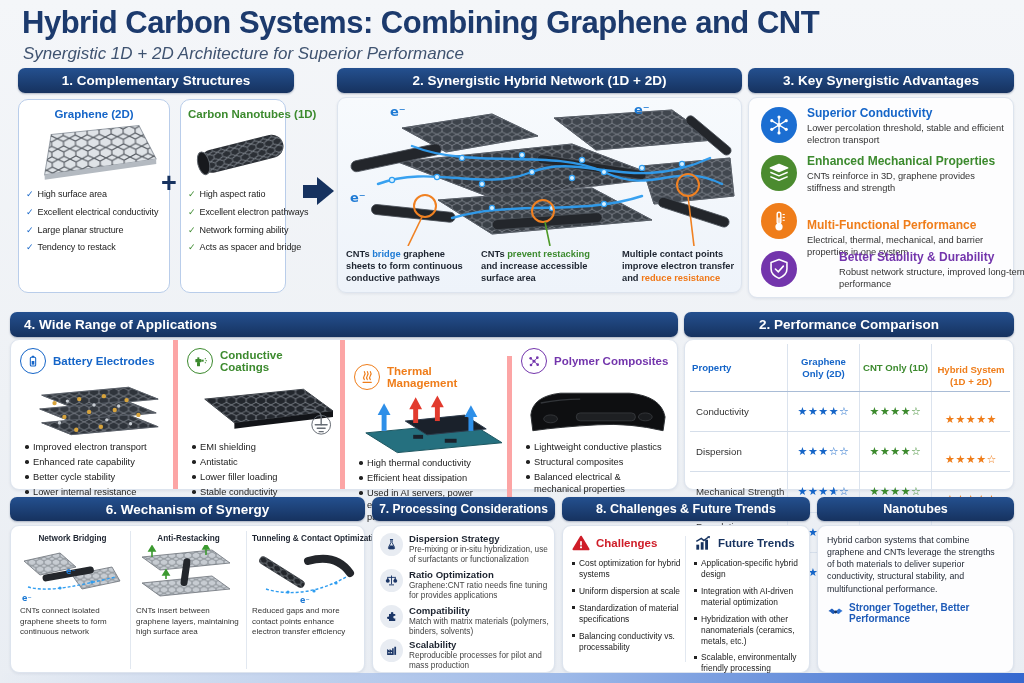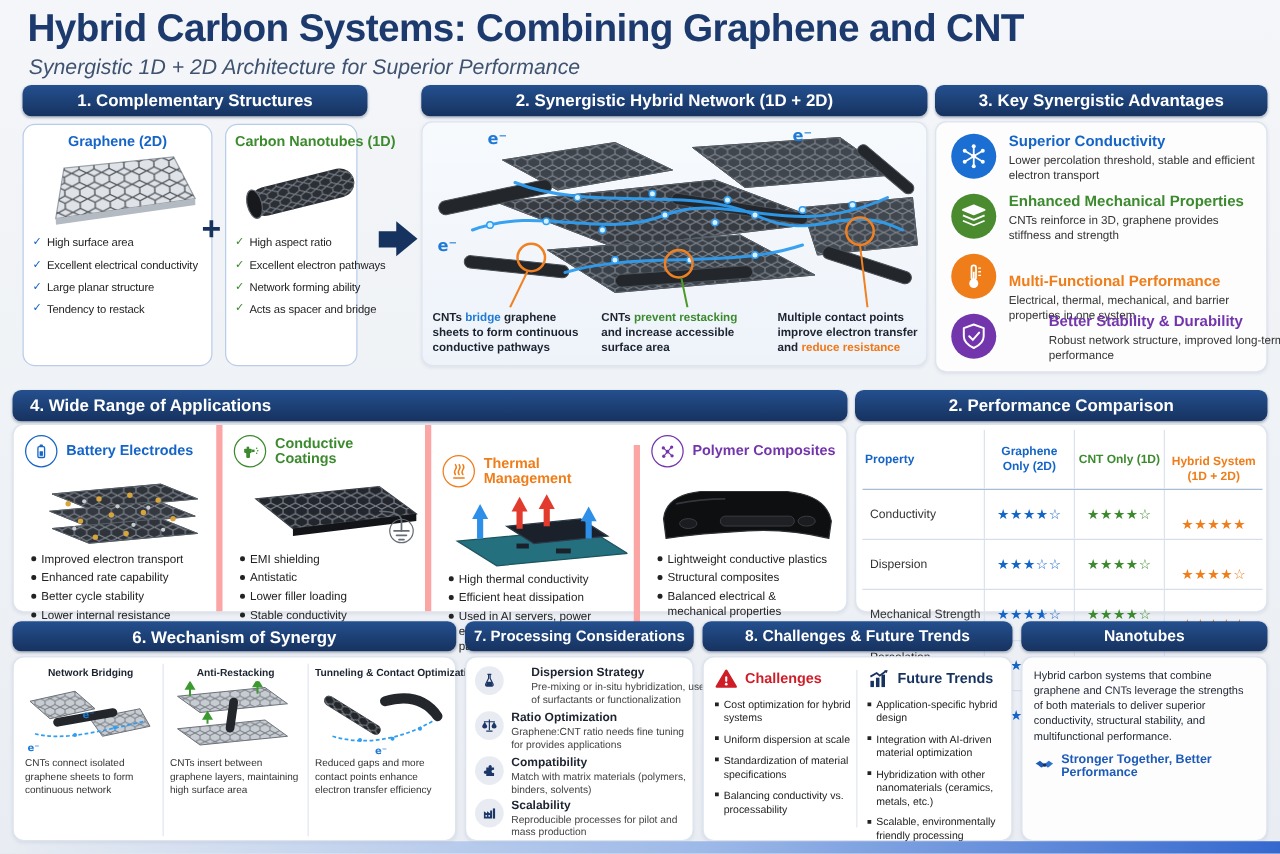--- a/index.html
+++ b/index.html
@@ -696,21 +696,21 @@
             <circle cx="84" cy="38" r="1.6" fill="#2f9df0"></circle>
         </svg>
         <span class="melec" style="left:48px;bottom:-2px;">e⁻</span>
       </div>
       <div class="mdesc">Reduced gaps and more contact points enhance electron transfer efficiency</div>
     </div>
   </div>
 
   <div class="hdrbar" style="left:372px;top:497px;width:183px;height:24px;font-size:12px;">7. Processing Considerations</div>
   <div class="panel" style="left:372px;top:525px;width:183px;height:148px;">
-    <div class="pitem" style="top:7px;gap:16px;">
+    <div class="pitem" style="top:7px;">
       <span class="picon">
         <svg width="15" height="15" viewBox="0 0 24 24">
             <path d="M9.5 4 h5 M11 4 v5 L7.2 16.5 A1.8 1.8 0 0 0 8.9 19 h6.2 a1.8 1.8 0 0 0 1.7 -2.5 L13 9 V4" fill="none" stroke="#1b3667" stroke-width="1.5"></path>
             <path d="M9 13.5 h6 l1.3 4 a1.2 1.2 0 0 1 -1.2 1.5 h-6.2 a1.2 1.2 0 0 1 -1.2 -1.5 Z" fill="#1b3667"></path>
           </svg>
       </span>
       <div>
           <div class="ptitle">Dispersion Strategy</div>
           <div class="pdesc">Pre-mixing or in-situ hybridization, use of surfactants or functionalization</div>
         </div>

